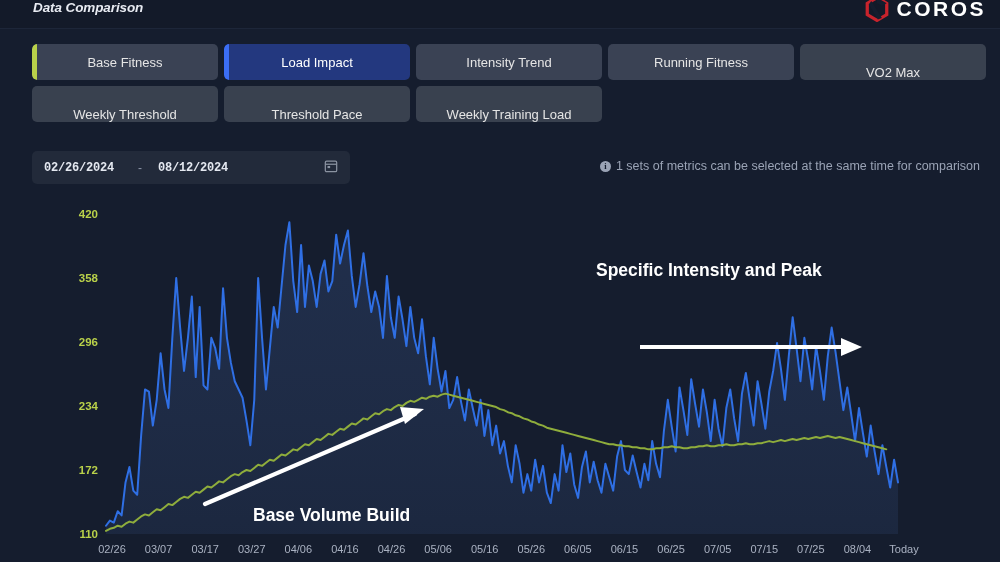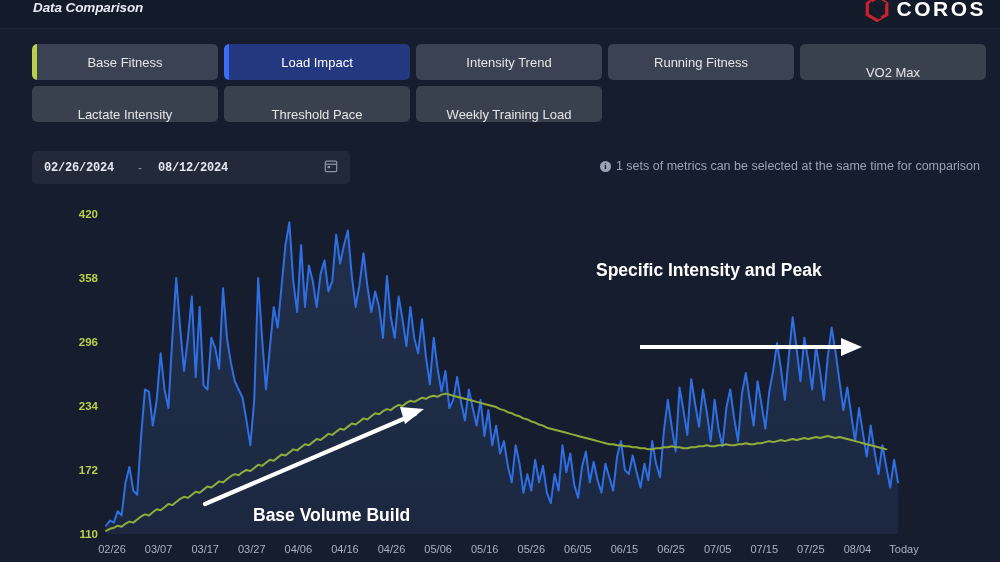--- a/index.html
+++ b/index.html
@@ -209,21 +209,21 @@
     <span>Intensity Trend</span>
   </div>
   <div class="metric-btn">
     <span>Running Fitness</span>
   </div>
 
   <div class="metric-btn row2">
     <span>VO2 Max</span>
   </div>
   <div class="metric-btn row2">
-    <span>Lactate Intensity</span>
+    <span>Weekly Threshold</span>
   </div>
   <div class="metric-btn row2">
     <span>Threshold Pace</span>
   </div>
   <div class="metric-btn row2">
     <span>Weekly Training Load</span>
   </div>
 </div>
 
 <div class="daterow">

